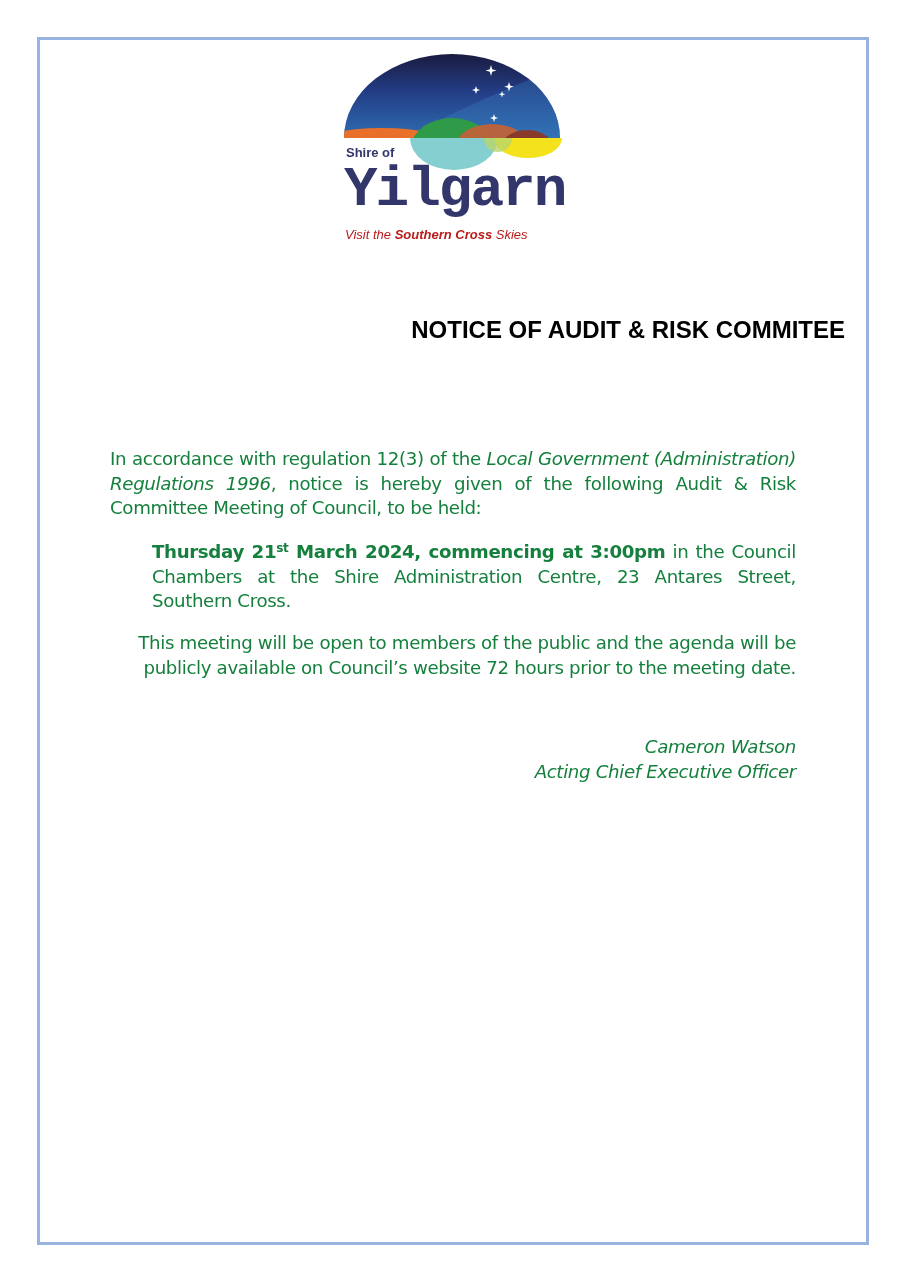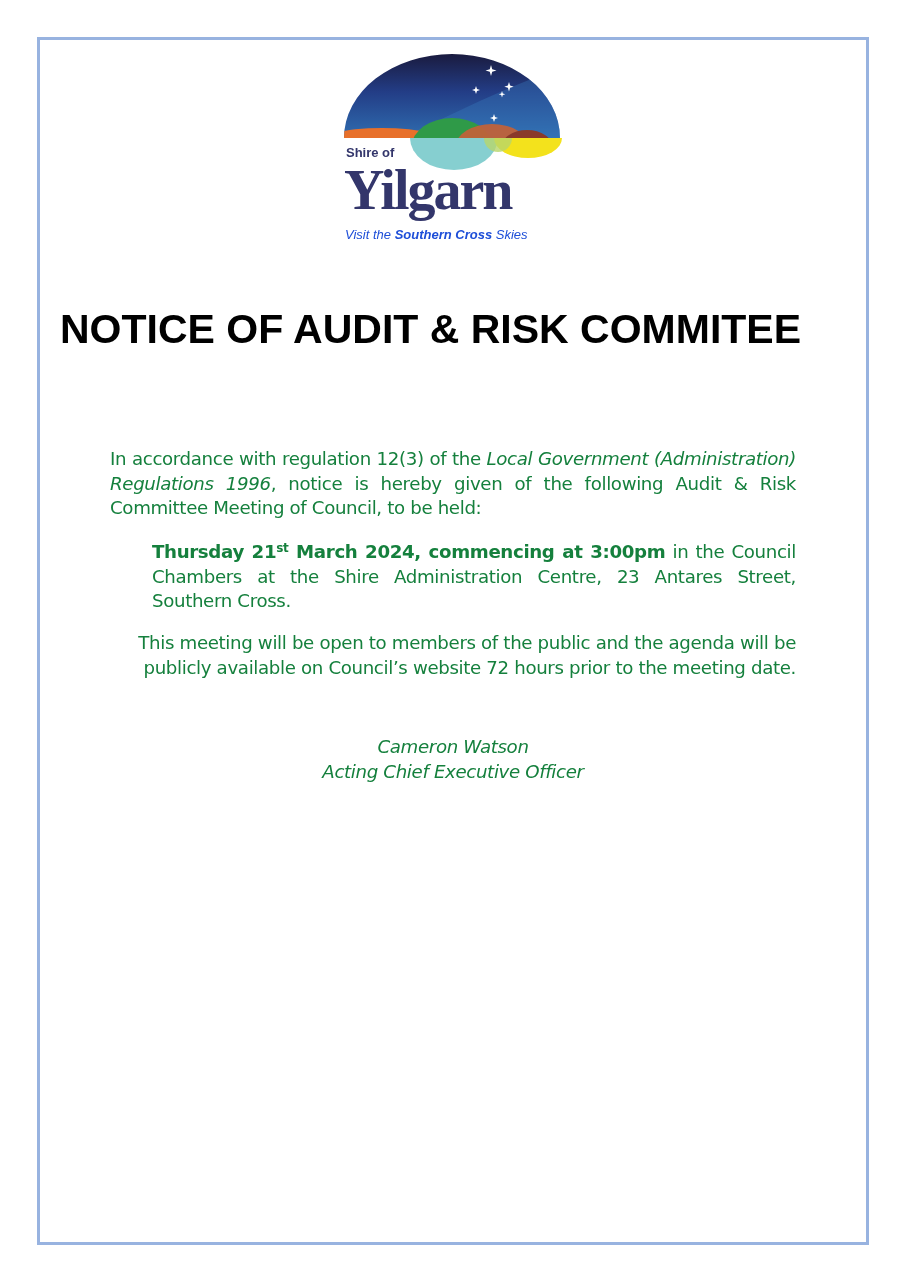--- a/index.html
+++ b/index.html
@@ -4,32 +4,32 @@
 <style>
   html, body { margin: 0; padding: 0; background: #ffffff; }
   body { width: 905px; height: 1280px; position: relative; overflow: hidden; }
   .page-border {
     position: absolute; left: 37px; top: 37px; width: 826px; height: 1202px;
     border: 3px solid #98b3e0; box-sizing: content-box;
   }
   .logo { position: absolute; left: 342px; top: 54px; width: 220px; height: 190px; }
   .title {
     position: absolute; left: 60px; width: 785px; top: 311px;
-    font-family: "Liberation Sans", sans-serif; font-weight: bold; font-size: 41px;
-    line-height: 37px; text-align: left; color: #000;
+    font-family: "Liberation Sans", sans-serif; font-weight: bold; font-size: 24px;
+    line-height: 37px; text-align: right; color: #000;
   }
   .body-text {
     position: absolute; left: 110px; width: 686px;
     font-family: "DejaVu Sans", sans-serif; font-size: 18.2px; line-height: 24.5px;
     color: #15803d; text-align: justify; letter-spacing: -0.35px;
   }
   .para1 { top: 447px; }
   .para2 { top: 540px; left: 152px; width: 644px; }
   .para3 { top: 631px; text-align: right; }
-  .sig { top: 735px; font-style: italic; text-align: center; }
+  .sig { top: 735px; font-style: italic; text-align: right; }
   .para1 p, .para2 p, .para3 p { margin: 0; }
   b { font-weight: bold; }
   sup { font-size: 12px; line-height: 0; vertical-align: 6px; }
   i { font-style: italic; }
 </style>
 </head>
 <body>
 
 <div class="page-border"></div>
 
@@ -63,22 +63,22 @@
     </g>
     <g fill="#ffffff">
       <path d="M149,11 l1.2,4.3 4.3,1.2 -4.3,1.2 -1.2,4.3 -1.2,-4.3 -4.3,-1.2 4.3,-1.2 z"></path>
       <path d="M134,32 l1,3 3,1 -3,1 -1,3 -1,-3 -3,-1 3,-1 z"></path>
       <path d="M167,28 l1.1,3.6 3.6,1.1 -3.6,1.1 -1.1,3.6 -1.1,-3.6 -3.6,-1.1 3.6,-1.1 z"></path>
       <path d="M160,37 l0.8,2.5 2.5,0.8 -2.5,0.8 -0.8,2.5 -0.8,-2.5 -2.5,-0.8 2.5,-0.8 z"></path>
       <path d="M152,60 l1,3 3,1 -3,1 -1,3 -1,-3 -3,-1 3,-1 z"></path>
     </g>
   </svg>
   <div style="position:absolute;left:4px;top:91px;font-family:'Liberation Sans',sans-serif;font-weight:bold;font-size:13px;color:#33366b;">Shire of</div>
-  <div style="position:absolute;left:2px;top:104px;font-family:Liberation Serif, serif;font-weight:bold;font-size:56px;line-height:64px;letter-spacing:-2px;color:#33366b;">Yilgarn</div>
-  <div style="position:absolute;left:3px;top:173px;font-family:'Liberation Sans',sans-serif;font-style:italic;font-size:13px;color:#1d4ed8;white-space:nowrap;"><span>Visit the </span><b>Southern Cross</b><span> Skies</span></div>
+  <div style="position:absolute;left:2px;top:104px;font-family:Liberation Mono, monospace;font-weight:bold;font-size:56px;line-height:64px;letter-spacing:-2px;color:#33366b;">Yilgarn</div>
+  <div style="position:absolute;left:3px;top:173px;font-family:'Liberation Sans',sans-serif;font-style:italic;font-size:13px;color:#b91c1c;white-space:nowrap;"><span>Visit the </span><b>Southern Cross</b><span> Skies</span></div>
 </div>
 
 <div class="title">
   <div>NOTICE OF AUDIT &amp; RISK COMMITEE</div>
 </div>
 
 <div class="body-text para1">
   <p><span>In accordance with regulation 12(3) of the </span><i>Local Government (Administration) Regulations 1996</i><span>, notice is hereby given of the following Audit &amp; Risk Committee Meeting of Council, to be held:</span></p>
 </div>
 

